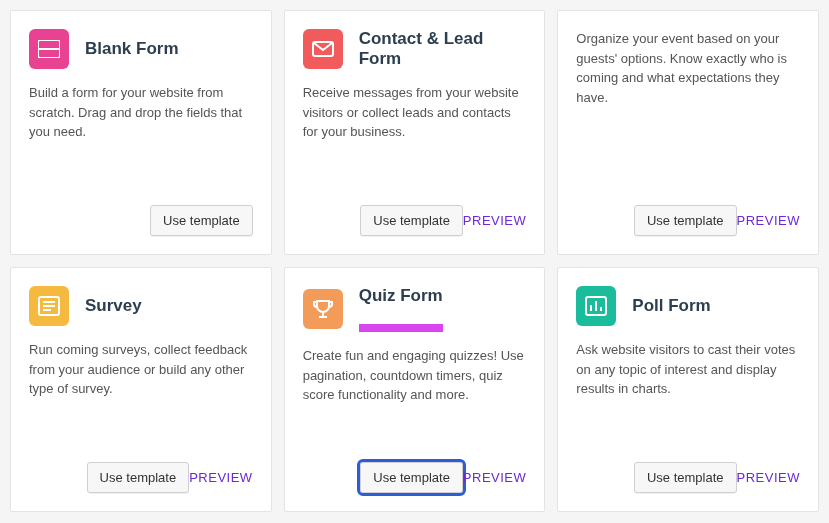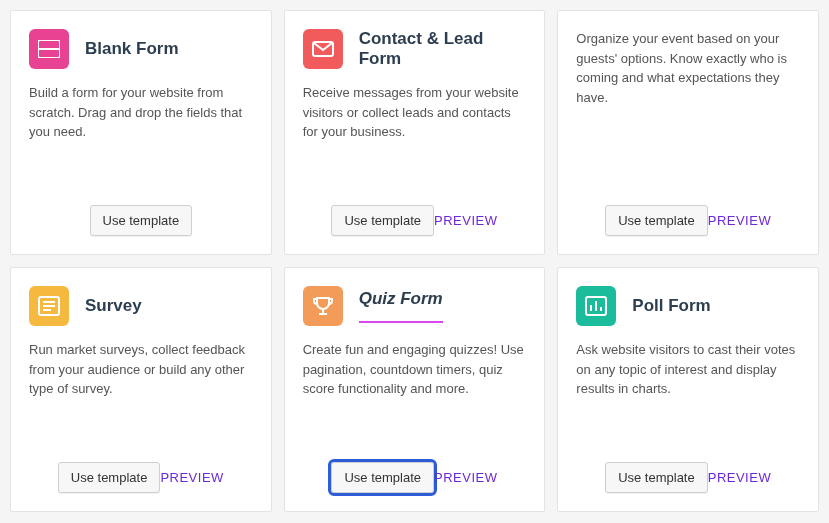--- a/index.html
+++ b/index.html
@@ -43,34 +43,33 @@
   .icon-green  { background: #9acd32; }
   .icon-yellow { background: #f6b93f; }
   .icon-orange { background: #f39c5a; }
   .icon-teal   { background: #1abc9c; }
   .card-title {
     font-size: 17px;
     font-weight: bold;
     color: #2c3e50;
   }
   .card-title.underlined {
-    border-bottom: 2px solid #d946ef;
-    padding-bottom: 12px;
-    font-style: italic;
+    border-bottom: 8px solid #d946ef;
+    padding-bottom: 18px;
   }
   .card-desc {
     font-size: 13px;
     color: #555;
     line-height: 1.5;
     flex-grow: 1;
   }
   .card-footer {
     display: flex;
     align-items: center;
-    justify-content: center;
+    justify-content: flex-end;
     margin-top: 12px;
   }
   .btn {
     background: #f7f7f7;
     border: 1px solid #cfcfcf;
     border-radius: 3px;
     padding: 7px 12px;
     font-size: 13px;
     color: #333;
     cursor: pointer;
@@ -141,21 +140,21 @@
       <div class="icon-box icon-yellow">
         <svg width="22" height="20" viewBox="0 0 22 20">
             <rect x="1" y="1" width="20" height="18" rx="2" fill="none" stroke="#fff" stroke-width="2"></rect>
             <line x1="5" y1="6" x2="17" y2="6" stroke="#fff" stroke-width="2"></line>
             <line x1="5" y1="10" x2="17" y2="10" stroke="#fff" stroke-width="2"></line>
             <line x1="5" y1="14" x2="13" y2="14" stroke="#fff" stroke-width="2"></line>
           </svg>
       </div>
       <span class="card-title">Survey</span>
     </div>
-    <div class="card-desc">Run market surveys, collect feedback from your audience or build any other type of survey.</div>
+    <div class="card-desc">Run coming surveys, collect feedback from your audience or build any other type of survey.</div>
     <div class="card-footer">
       <button class="btn">Use template</button>
       <a class="preview-link">PREVIEW</a>
     </div>
   </div>
 
   <div class="card">
     <div class="card-header">
       <div class="icon-box icon-orange">
         <svg width="22" height="22" viewBox="0 0 22 22">

